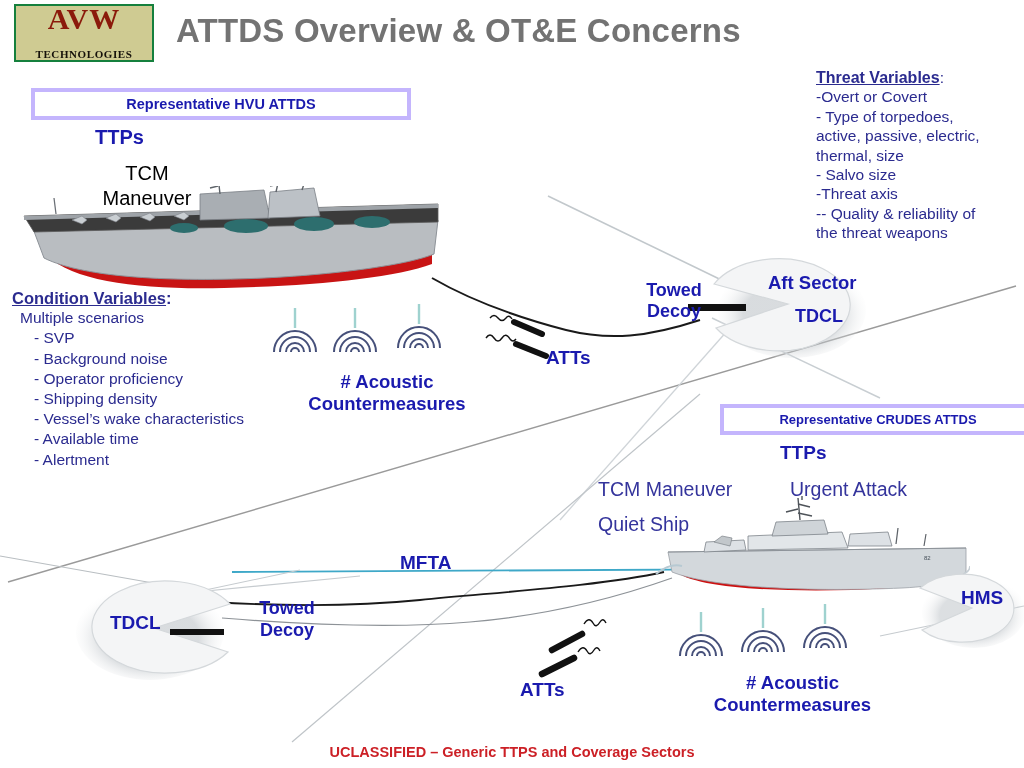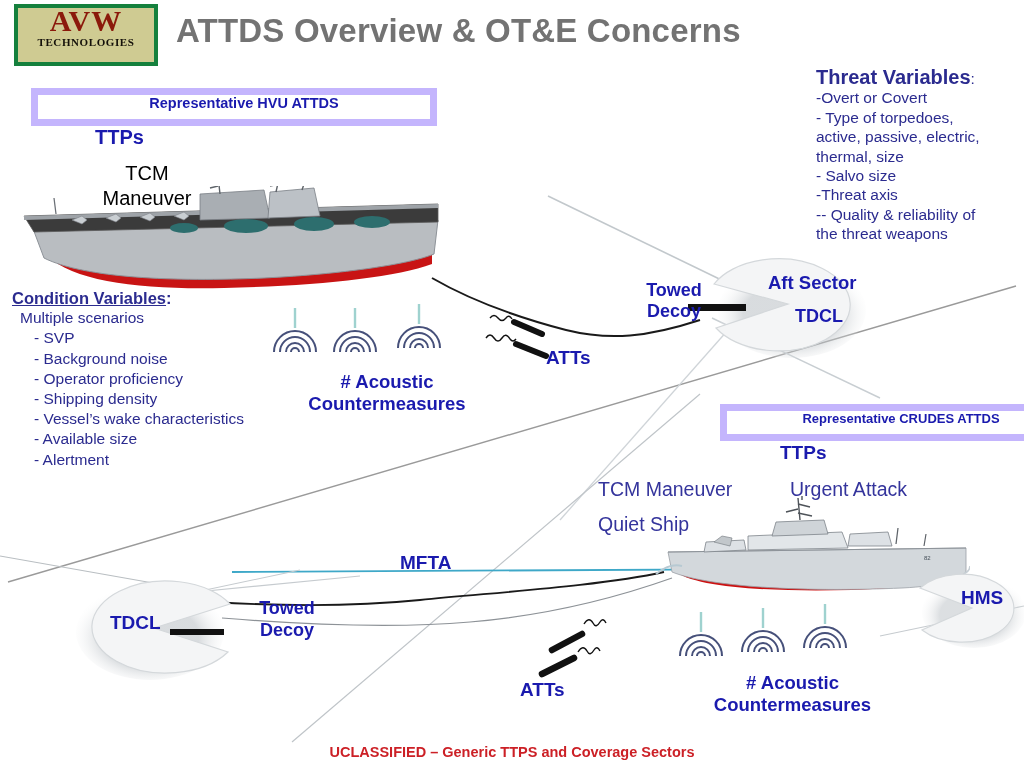--- a/index.html
+++ b/index.html
@@ -7,42 +7,42 @@
   body{
     font-family:"Liberation Sans", sans-serif;
     width:1024px;height:768px;position:relative;overflow:hidden;
     -webkit-font-smoothing:antialiased;
   }
   .stage{position:absolute;left:0;top:0;width:1024px;height:768px;}
   .abs{position:absolute;}
 
   
   #logo{left:14px;top:4px;width:136px;height:54px;background:#cfcb92;
-        border:4px solid #15803d;display:flex;flex-direction:column;
-        align-items:center;justify-content:flex-start;overflow:hidden;}
+        border:2px solid #15803d;display:flex;flex-direction:column;
+        align-items:center;justify-content:space-between;overflow:hidden;}
   #logo .avw{font-family:"Liberation Serif",serif;font-weight:700;
         font-size:30px;line-height:30px;color:#8b1a0b;letter-spacing:1px;
         margin-top:-2px;}
   #logo .tech{font-family:"Liberation Serif",serif;font-weight:700;
         font-size:11px;line-height:12px;color:#15110a;letter-spacing:.6px;}
 
   
   #title{left:176px;top:12px;width:700px;text-align:left;
         font-size:33px;font-weight:700;color:#737373;letter-spacing:.2px;
         font-family:"Liberation Sans",sans-serif;}
 
   
-  .boxhdr{background:#ffffff;border:7px solid #c4b5fd;
-        display:flex;justify-content:center;
-        color:#1a1aae;font-weight:700;padding-left:20px;}
+  .boxhdr{background:#ffffff;border:4px solid #c4b5fd;
+        display:flex;align-items:center;justify-content:center;
+        color:#1a1aae;font-weight:700;}
   #hdr-hvu{left:31px;top:88px;width:372px;height:24px;font-size:14.5px;}
   #hdr-crudes{left:694px;top:404px;width:308px;height:23px;font-size:13px;margin-left:26px;}
 
   #threat{left:816px;top:68px;width:208px;font-size:15.5px;line-height:19.4px;color:#2b2b8f;}
-  #threat .hd{font-weight:700;font-size:20px;}
+  #threat .hd{font-weight:700;font-size:16px;text-decoration:underline;}
   #threat .hd-wrap{text-decoration:none;}
 
   #cond{left:12px;top:288px;width:300px;font-size:15.5px;line-height:20.2px;color:#2b2b8f;}
   #cond .hd{font-weight:700;font-size:16.5px;}
   #cond .hd u{text-decoration:underline;}
   #cond .l1{padding-left:8px;}
   #cond .l2{padding-left:22px;}
 
   #ttps1{left:95px;top:126px;font-size:20px;font-weight:700;color:#1a1aae;}
   #tcm1{left:92px;top:161px;font-size:20px;color:#000000;line-height:25px;text-align:center;width:110px;}
@@ -142,21 +142,21 @@
   <div id="cond" class="abs">
     <div class="hd">
       <u>Condition Variables</u><span>:</span>
     </div>
     <div class="l1">Multiple scenarios</div>
     <div class="l2">- SVP</div>
     <div class="l2">- Background noise</div>
     <div class="l2">- Operator proficiency</div>
     <div class="l2">- Shipping density</div>
     <div class="l2">- Vessel’s wake characteristics</div>
-    <div class="l2">- Available size</div>
+    <div class="l2">- Available time</div>
     <div class="l2">- Alertment</div>
   </div>
 
   <svg class="abs" style="left:14px;top:186px;width:430px;height:108px;" viewBox="0 0 430 108">
 
     <path d="M34 70 C 60 96, 130 104, 210 102 C 300 100, 380 92, 418 78 L 418 66 L 34 60 Z" fill="#c81414"></path>
 
     <path d="M18 40 L 30 72 C 70 92, 160 96, 250 92 C 330 88, 396 78, 420 68 L 424 34 Z" fill="#b9bdc1"></path>
     <path d="M18 40 L 30 72 C 70 92, 160 96, 250 92 C 330 88, 396 78, 420 68 L 424 34 Z" fill="none" stroke="#8d9298" stroke-width="1"></path>
 

